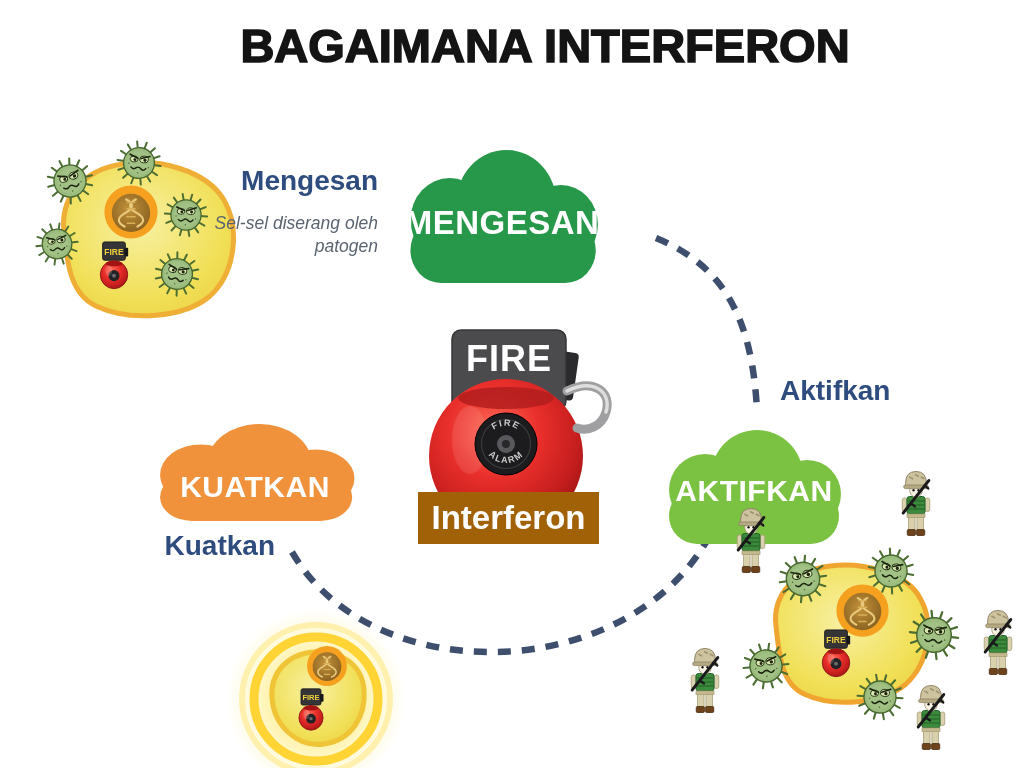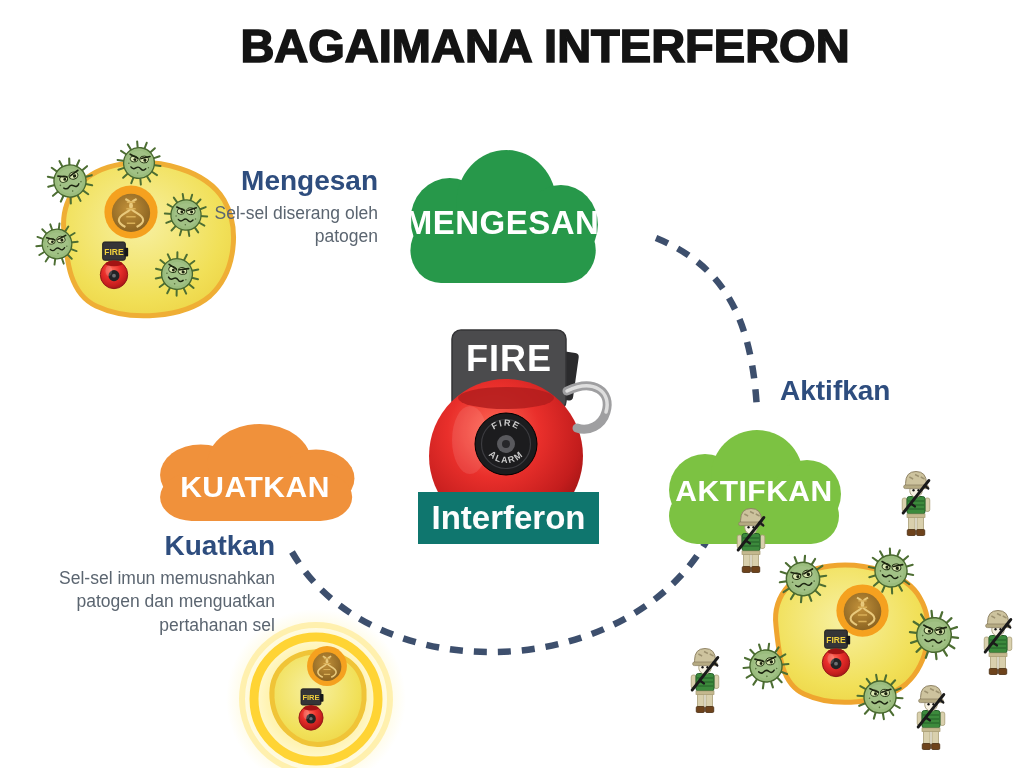--- a/index.html
+++ b/index.html
@@ -9,28 +9,28 @@
   .overlay{position:absolute;}
   .title{left:0;top:20px;width:100%;text-align:center;color:#141414;font-weight:700;
          font-size:47px;line-height:1.1;letter-spacing:0px;margin-left:33px;-webkit-text-stroke:1.6px #141414;}
   .title .qmark{font-size:30px;-webkit-text-stroke:1.2px #141414;}
   .cloud-label{position:absolute;text-align:center;color:#ffffff;font-weight:700;letter-spacing:.5px;}
   #lbl-mengesan{left:396px;top:204px;width:212px;font-size:33px;}
   #lbl-kuatkan{left:147px;top:470px;width:216px;font-size:30px;}
   #lbl-aktifkan{left:658px;top:474px;width:192px;font-size:30px;}
   .step-block{position:absolute;}
   .step-head{font-weight:700;color:var(--heading_navy,#2e4d7e);font-size:28px;line-height:1.05;}
-  .step-desc{color:var(--desc_gray,#5b6570);font-size:17.5px;line-height:1.32;margin-top:7px;}
+  .step-desc{color:var(--desc_gray,#5b6570);font-size:17.5px;line-height:1.32;margin-top:17px;font-style:italic;}
   #blk-mengesan{left:168px;top:166px;width:210px;text-align:right;}
   #blk-aktifkan{left:780px;top:376px;width:240px;text-align:left;}
   #blk-kuatkan{left:53px;top:531px;width:222px;text-align:right;}
   #fire-panel-label{position:absolute;left:452px;top:338px;width:114px;text-align:center;
       color:#fff;font-weight:700;font-size:36px;letter-spacing:1px;}
   #interferon-caption{position:absolute;left:418px;top:492px;width:181px;height:52px;
-      background:#0f766e;color:#fdfdfd;font-weight:700;font-size:33px;text-align:center;line-height:52px;}
+      background:#a16207;color:#fdfdfd;font-weight:700;font-size:33px;text-align:center;line-height:52px;}
 </style>
 </head>
 <body>
 
 <div class="stage">
 
   <svg class="canvas" width="1024" height="768" viewBox="0 0 1024 768">
     <defs>
       <radialGradient id="redGrad" cx="42%" cy="34%" r="75%">
         <stop offset="0%" stop-color="#ff6a57"></stop>
@@ -235,19 +235,18 @@
 
   <div class="step-block" id="blk-mengesan">
     <div class="step-head">Mengesan</div>
     <div class="step-desc">Sel-sel diserang oleh patogen</div>
   </div>
   <div class="step-block" id="blk-aktifkan">
     <div class="step-head">Aktifkan</div>
   </div>
   <div class="step-block" id="blk-kuatkan">
     <div class="step-head">Kuatkan</div>
-    <div class="step-desc">Sel-sel imun memusnahkan patogen dan menguatkan pertahanan sel</div>
   </div>
 
   <div id="fire-panel-label">FIRE</div>
   <div id="interferon-caption">Interferon</div>
 
 </div>
 
 </body></html>

